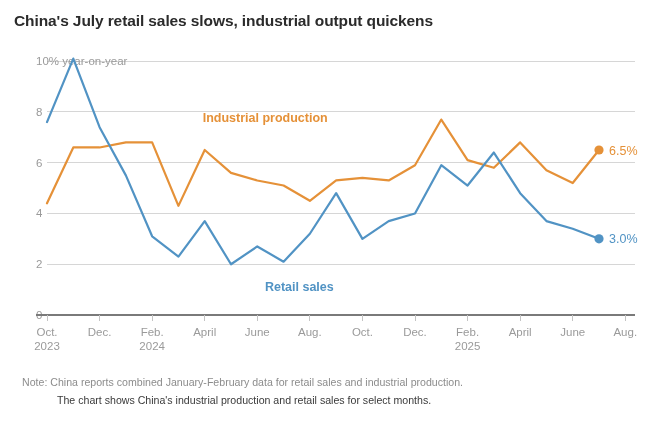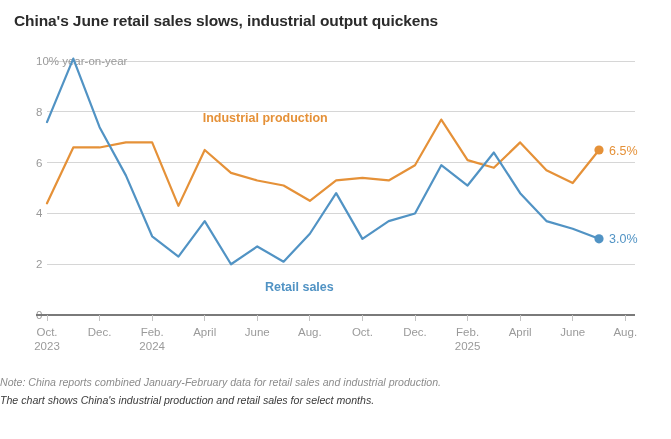--- a/index.html
+++ b/index.html
@@ -78,45 +78,45 @@
     font-size: 12.5px;
     font-weight: bold;
     font-family: "Liberation Sans", sans-serif;
   }
   .end-label {
     font-size: 12.5px;
     font-family: "Liberation Sans", sans-serif;
   }
   .footer {
     position: absolute;
-    left: 0;
+    left: 22px;
     top: 374px;
     width: 643px;
-    font-style: italic;
   }
   .foot-note, .foot-source {
     font-size: 10.6px;
     color: #8c8c8c;
     line-height: 1.55;
     font-family: "Liberation Sans", sans-serif;
   }
   .foot-caption {
     font-size: 10.6px;
     color: #3a3a3a;
     line-height: 1.6;
     margin-top: 2px;
     font-family: "Liberation Sans", sans-serif;
+    margin-left: 35px;
   }
 </style>
 </head>
 <body>
 
 <div id="root">
 
-  <div class="title">China's June retail sales slows, industrial output quickens</div>
+  <div class="title">China's July retail sales slows, industrial output quickens</div>
 
   <div class="chart-wrap">
     <svg class="chart" id="chart-svg" viewBox="0 0 643 335">
         <text x="22" y="284" class="ylabel" text-anchor="start">0</text>
         <line x1="33" y1="229.23076923076923" x2="621" y2="229.23076923076923" class="gridline"></line>
         <text x="22" y="233.23076923076923" class="ylabel" text-anchor="start">2</text>
         <line x1="33" y1="178.46153846153845" x2="621" y2="178.46153846153845" class="gridline"></line>
         <text x="22" y="182.46153846153845" class="ylabel" text-anchor="start">4</text>
         <line x1="33" y1="127.69230769230771" x2="621" y2="127.69230769230771" class="gridline"></line>
         <text x="22" y="131.6923076923077" class="ylabel" text-anchor="start">6</text>

